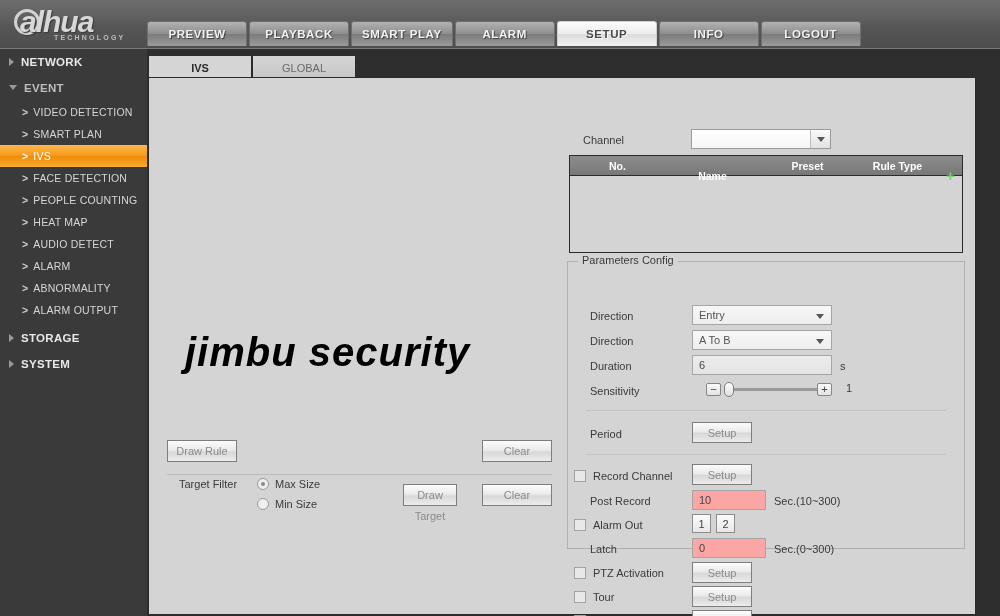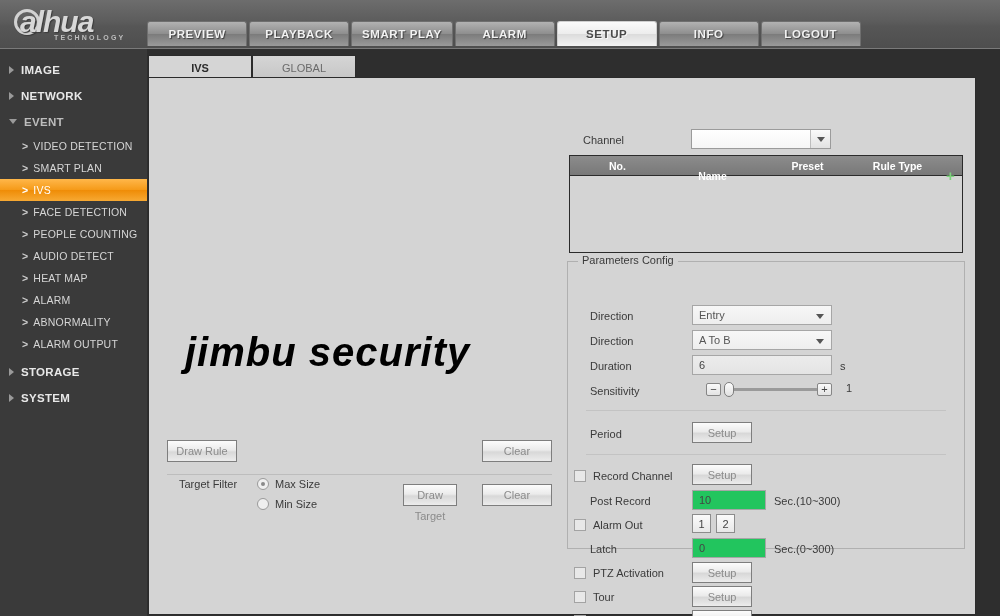--- a/index.html
+++ b/index.html
@@ -203,21 +203,21 @@
     font-size: 11px; color: #555; line-height: 18px; padding-left: 6px;
     cursor: pointer;
   }
   .sel-box .caret { right: 7px; top: 8px; }
   .txt-box {
     position: absolute; height: 20px;
     background: linear-gradient(to bottom, #ececec 0%, #e4e4e4 100%);
     border: 1px solid #a6a6a6;
     font-size: 11px; color: #444; line-height: 18px; padding-left: 6px;
   }
-  .txt-white { background: #22c55e; }
+  .txt-white { background: #fca5a5; }
   .unit { position: absolute; font-size: 11px; color: #3a3a3a; }
 
   .slider { position: absolute; left: 130px; top: 144px; width: 150px; height: 18px; }
   .sl-track {
     position: absolute; left: 26px; top: 8px; width: 94px; height: 3px;
     background: #9a9a9a; border-radius: 2px;
   }
   .sl-btn {
     position: absolute; top: 3px; width: 15px; height: 13px;
     background: linear-gradient(to bottom, #fafafa 0%, #e3e3e3 100%);
@@ -265,37 +265,34 @@
     <div class="topnav-item">PLAYBACK</div>
     <div class="topnav-item">SMART PLAY</div>
     <div class="topnav-item">ALARM</div>
     <div class="topnav-item active">SETUP</div>
     <div class="topnav-item">INFO</div>
     <div class="topnav-item">LOGOUT</div>
   </div>
 </div>
 
 <div class="sidebar">
-  <div class="nav-top" style="margin-top:8px">
-    <span class="tri tri-right"></span><span>IMAGE</span>
-  </div>
   <div class="nav-top">
     <span class="tri tri-right"></span><span>NETWORK</span>
   </div>
   <div class="nav-top open">
     <span class="tri tri-down"></span><span>EVENT</span>
   </div>
 
   <div class="nav-sub"><span class="gt">&gt;</span><span>VIDEO DETECTION</span></div>
   <div class="nav-sub"><span class="gt">&gt;</span><span>SMART PLAN</span></div>
   <div class="nav-sub active"><span class="gt">&gt;</span><span>IVS</span></div>
   <div class="nav-sub"><span class="gt">&gt;</span><span>FACE DETECTION</span></div>
   <div class="nav-sub"><span class="gt">&gt;</span><span>PEOPLE COUNTING</span></div>
+  <div class="nav-sub"><span class="gt">&gt;</span><span>HEAT MAP</span></div>
   <div class="nav-sub"><span class="gt">&gt;</span><span>AUDIO DETECT</span></div>
-  <div class="nav-sub"><span class="gt">&gt;</span><span>HEAT MAP</span></div>
   <div class="nav-sub"><span class="gt">&gt;</span><span>ALARM</span></div>
   <div class="nav-sub"><span class="gt">&gt;</span><span>ABNORMALITY</span></div>
   <div class="nav-sub"><span class="gt">&gt;</span><span>ALARM OUTPUT</span></div>
 
   <div class="nav-top" style="margin-top:4px">
     <span class="tri tri-right"></span><span>STORAGE</span>
   </div>
   <div class="nav-top">
     <span class="tri tri-right"></span><span>SYSTEM</span>
   </div>

